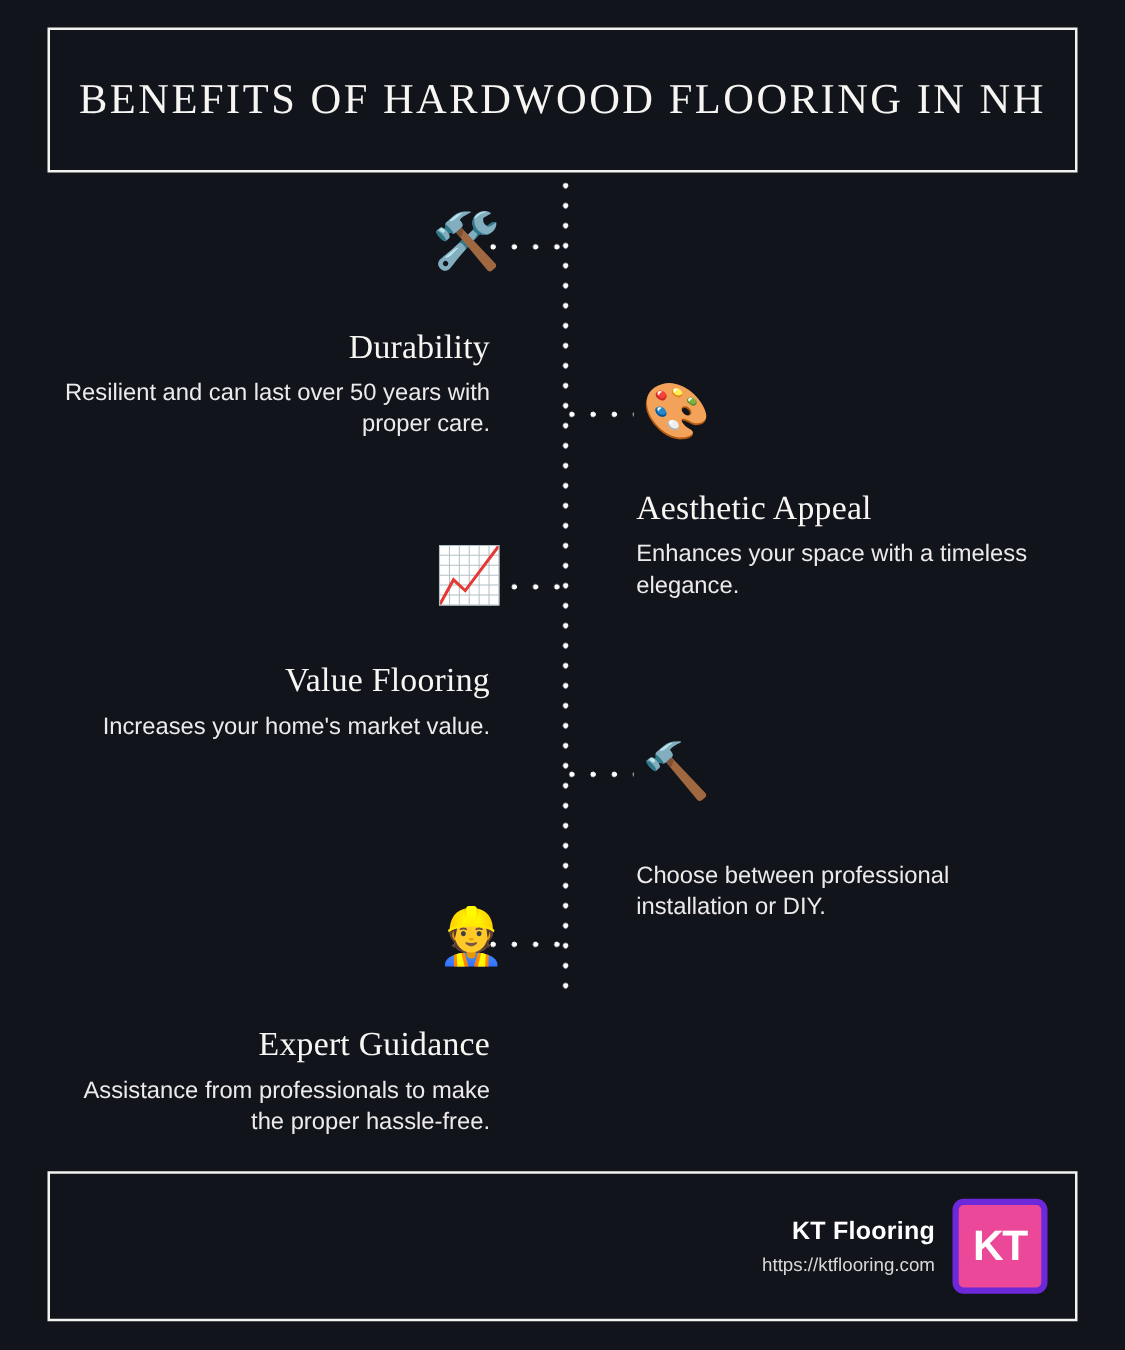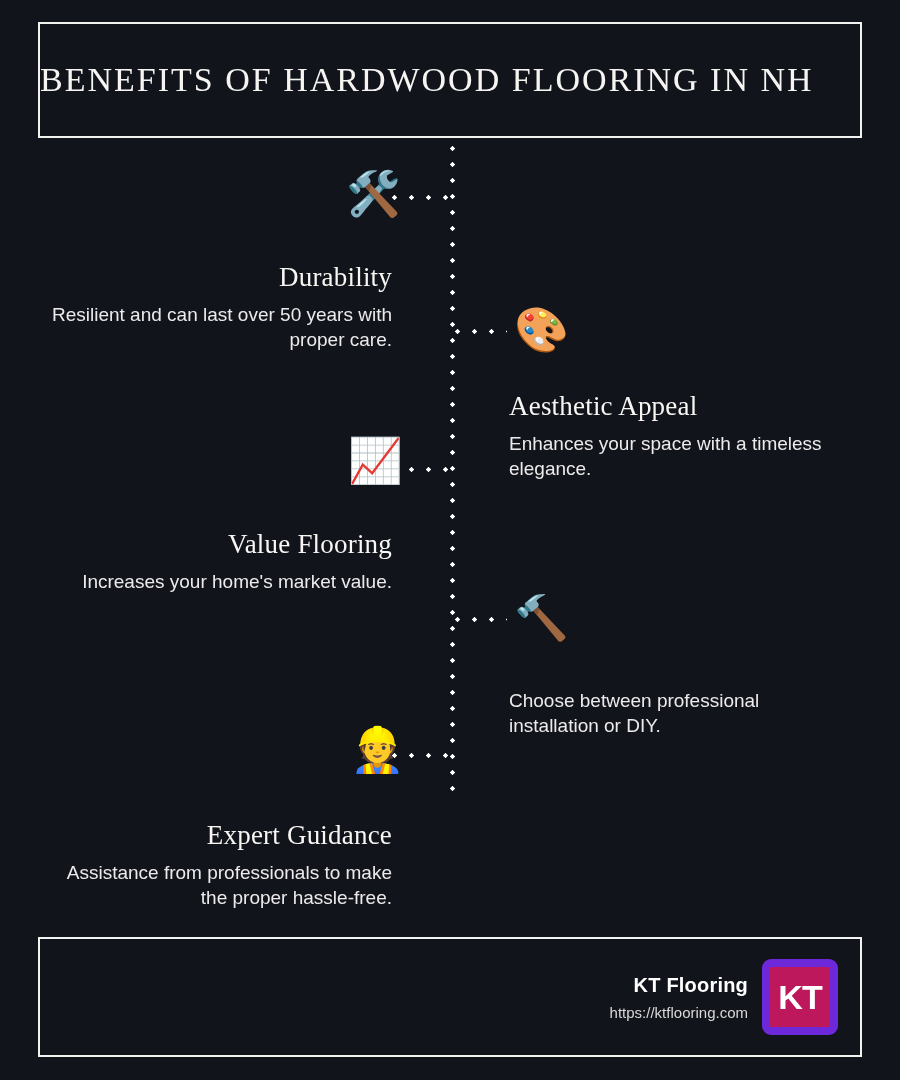--- a/index.html
+++ b/index.html
@@ -14,21 +14,21 @@
     width:900px; height:1080px;
     background:#12141c;
   }
 
   
   .header-box {
     position:absolute;
     left:38px; top:22px;
     width:824px; height:116px;
     border:2px solid #f2f2f0;
-    display:flex; align-items:center; justify-content:flex-start;
+    display:flex; align-items:center; justify-content:center;
   }
   .header-title {
     font-family:"Liberation Serif", serif;
     font-size:34px;
     letter-spacing:2.0px;
     color:#f6f5f2;
     text-align:center;
     white-space:nowrap;
     font-weight:400;
   }
@@ -100,22 +100,22 @@
     font-size:20px; font-weight:bold; color:#ffffff;
     letter-spacing:0.2px; margin-bottom:7px;
     font-family:"Liberation Sans", sans-serif;
   }
   .brand-url {
     font-size:15px; color:#d9d8d6;
     font-family:"Liberation Sans", sans-serif;
   }
   .logo {
     width:76px; height:76px;
-    background:#be185d;
-    border:8px solid #6d28d9;
+    background:#ec4899;
+    border:5px solid #6d28d9;
     border-radius:9px;
     display:flex; align-items:center; justify-content:center;
   }
   .logo-text {
     font-family:"Liberation Sans", sans-serif;
     font-size:34px; font-weight:bold; color:#ffffff;
     letter-spacing:-1px;
   }
 </style>
 </head>

